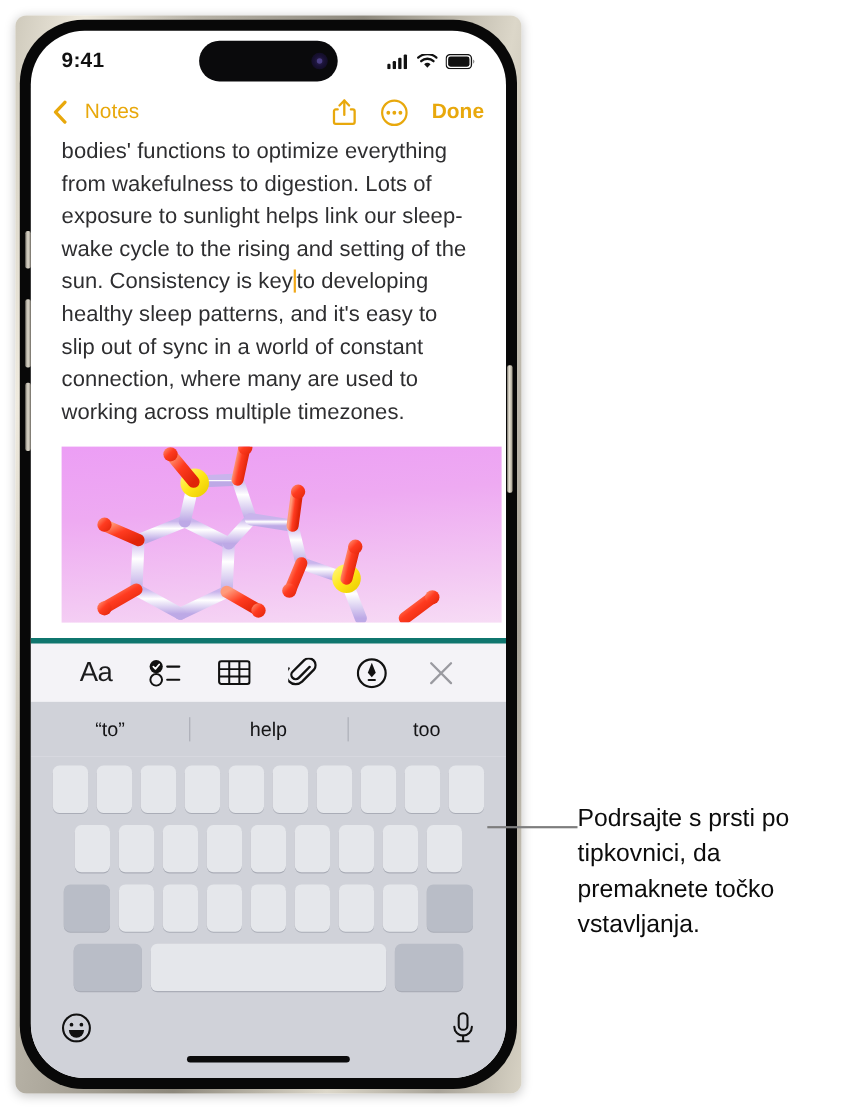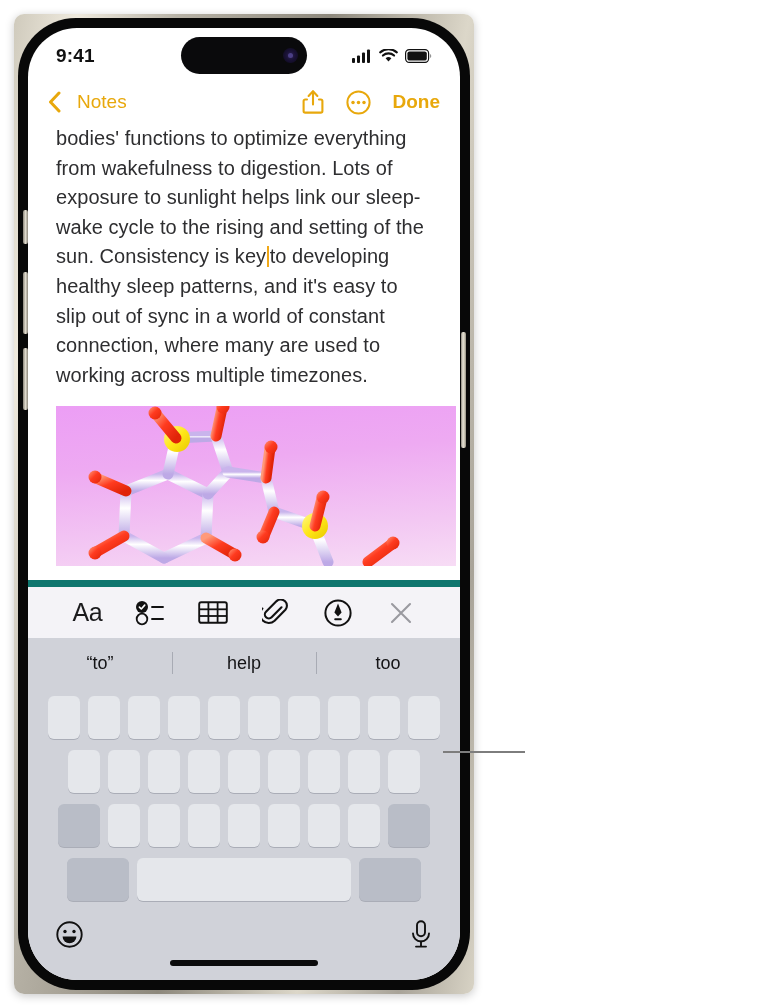--- a/index.html
+++ b/index.html
@@ -149,21 +149,21 @@
   .note-image svg { display: block; width: 100%; height: 100%; }
 
   
   .format-toolbar {
     position: absolute; left: 0; top: 552px;
     width: 100%; height: 58px;
     background: #f4f3f7;
     display: flex; align-items: center;
     padding: 0 28px;
     z-index: 25;
-    border-top: 7px solid #0f766e;
+    border-top: 5px solid #0f766e;
     text-align: center;
   }
   .fmt-btn {
     flex: 1; display: flex; align-items: center; justify-content: center;
     cursor: pointer; height: 100%;
   }
   .fmt-aa { font-size: 25px; color: #1b1b1d; letter-spacing: -.5px; }
 
   
   .sugg-bar {
@@ -485,14 +485,15 @@
             </svg>
           </div>
           <div class="home-indicator"></div>
         </div>
 
       </div>
     </div>
   </div>
 
   <div class="callout-line"></div>
+  <div class="callout-text">Podrsajte s prsti po tipkovnici, da premaknete točko vstavljanja.</div>
 
 </div>
 
 </body></html>

